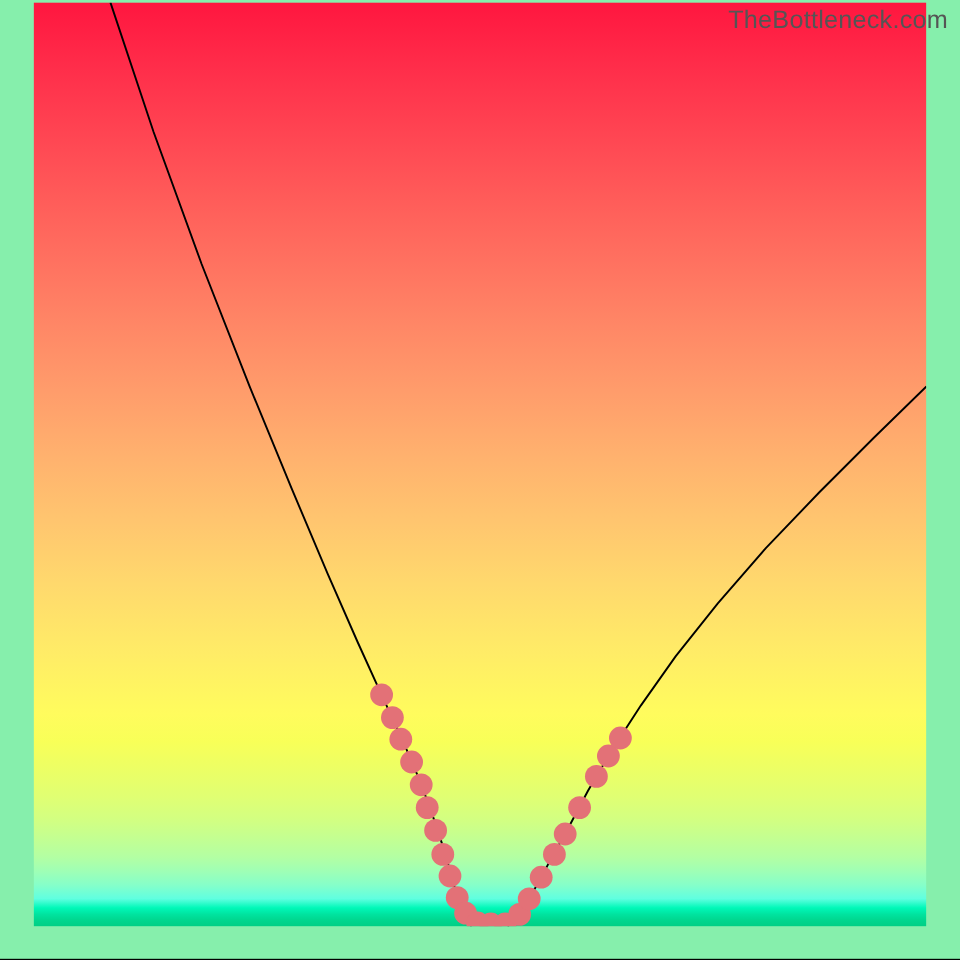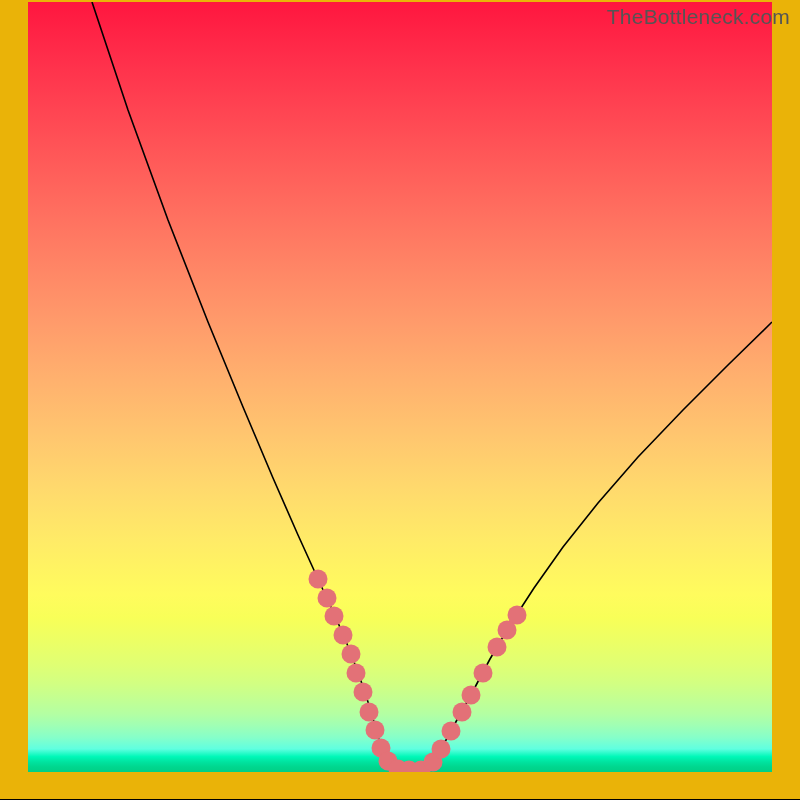--- a/index.html
+++ b/index.html
@@ -3,21 +3,21 @@
 <meta charset="utf-8">
 <style>
   * { margin: 0; padding: 0; box-sizing: border-box; }
   html, body { width: 800px; height: 800px; overflow: hidden; }
   body { background: #000; font-family: Arial, Helvetica, sans-serif; }
 
   .frame {
     position: absolute;
     left: 0; top: 0;
     width: 800px; height: 799px;
-    background: #eab308;
+    background: #86efac;
   }
 
   .plot {
     position: absolute;
     left: 28px;
     top: 2px;
     width: 744px;
     height: 770px;
     overflow: hidden;
   }

